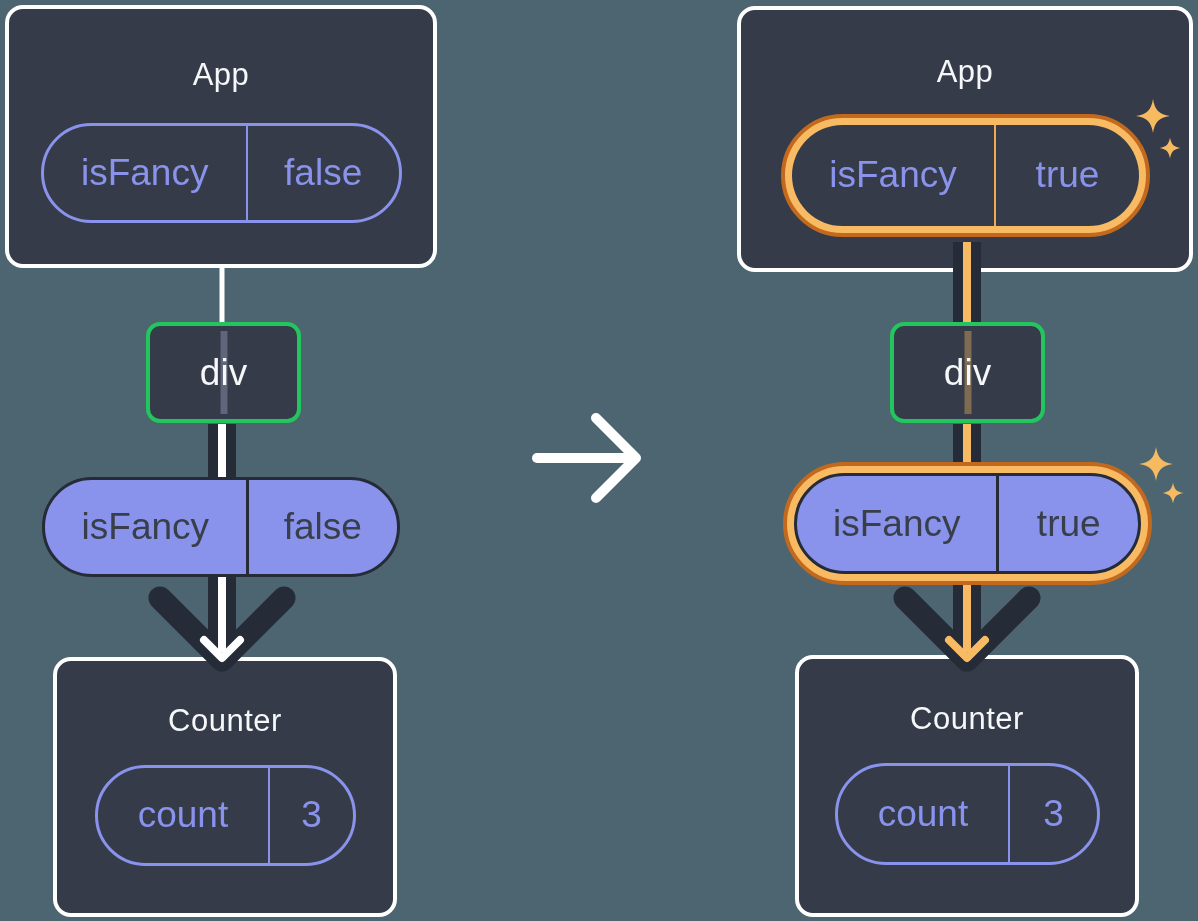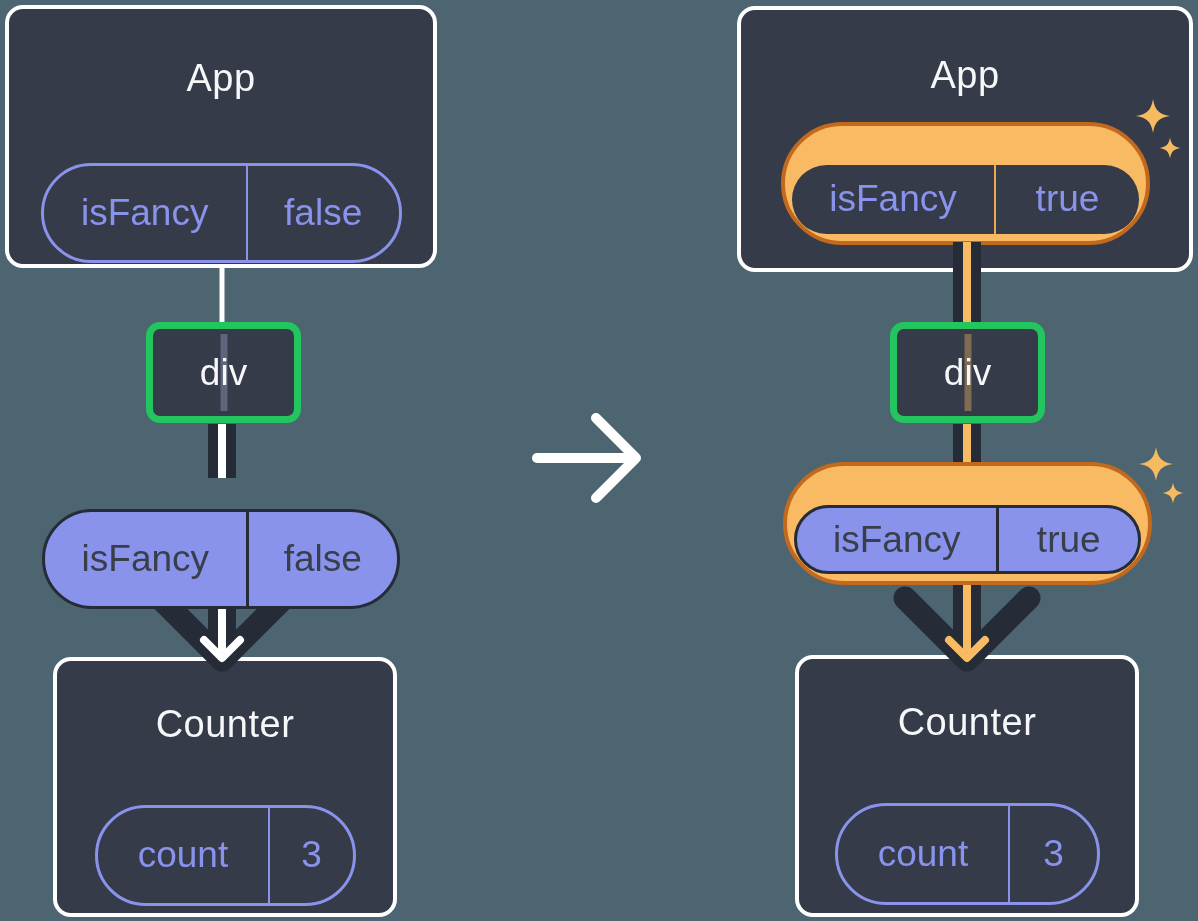--- a/index.html
+++ b/index.html
@@ -16,23 +16,23 @@
   *{margin:0;padding:0;box-sizing:border-box}
   html,body{width:1198px;height:921px;overflow:hidden}
   body{background:var(--bg);font-family:"Liberation Sans", sans-serif;}
   .canvas{position:relative;width:1198px;height:921px;background:var(--bg);}
 
   .overlay{position:absolute;left:0;top:0;z-index:2;pointer-events:none;}
 
   .card{position:absolute;z-index:1;background:var(--card);
         border:4px solid #fff;border-radius:18px;
         display:flex;flex-direction:column;align-items:center;}
-  .card-title{font-size:38px;font-weight:500;color:var(--title);line-height:1.15;letter-spacing:.5px;}
+  .card-title{font-size:31px;font-weight:500;color:var(--title);line-height:1.15;letter-spacing:.5px;}
 
-  .pill{display:flex;border-radius:999px;overflow:hidden;margin-top:32px;}
+  .pill{display:flex;border-radius:999px;overflow:hidden;}
   .cell{display:flex;align-items:center;justify-content:center;font-size:37px;}
   .cell.value{flex:1;}
 
   
   .pill.outline{border:3px solid var(--purple);background:transparent;color:var(--purple);}
   .pill.outline .cell.value{border-left:2.5px solid var(--purple);}
 
   
   .pill.solid{border:3px solid var(--dark);background:var(--purple);color:var(--ink);}
   .pill.solid .cell.value{border-left:3px solid var(--dark);}
@@ -43,21 +43,21 @@
   .ring .pill{flex:1;border:none;}
   .ring .pill.dark-inner{background:var(--card);color:var(--purple);}
   .ring .pill.dark-inner .cell.value{border-left:2.5px solid var(--or-div);}
   .ring .pill.purple-inner{border:3px solid var(--dark);background:var(--purple);color:var(--ink);}
   .ring .pill.purple-inner .cell.value{border-left:3px solid var(--dark);}
 
   .bold{font-weight:normal;}
   .w57{width:57%;} .w585{width:58.5%;} .w67{width:67%;} .w66{width:66%;}
 
   .divbox{position:absolute;z-index:3;width:155px;height:101px;background:var(--card);
-          border:7px solid #22c55e;border-radius:14px;
+          border:4px solid #22c55e;border-radius:14px;
           display:flex;align-items:center;justify-content:center;}
   .divbox .lbl{position:relative;z-index:2;font-size:37px;font-weight:500;color:var(--title);}
   .divbox .pass{position:absolute;left:50%;top:5px;bottom:5px;width:7px;transform:translateX(-50%);z-index:1;}
   .pass.pale{background:rgba(205,212,255,.28);}
   .pass.amber{background:rgba(248,187,99,.38);}
 
   .floating{position:absolute;z-index:3;}
 
   
   .l-app{left:5px;top:5px;width:432px;height:263px;padding-top:48px;gap:30px;}

